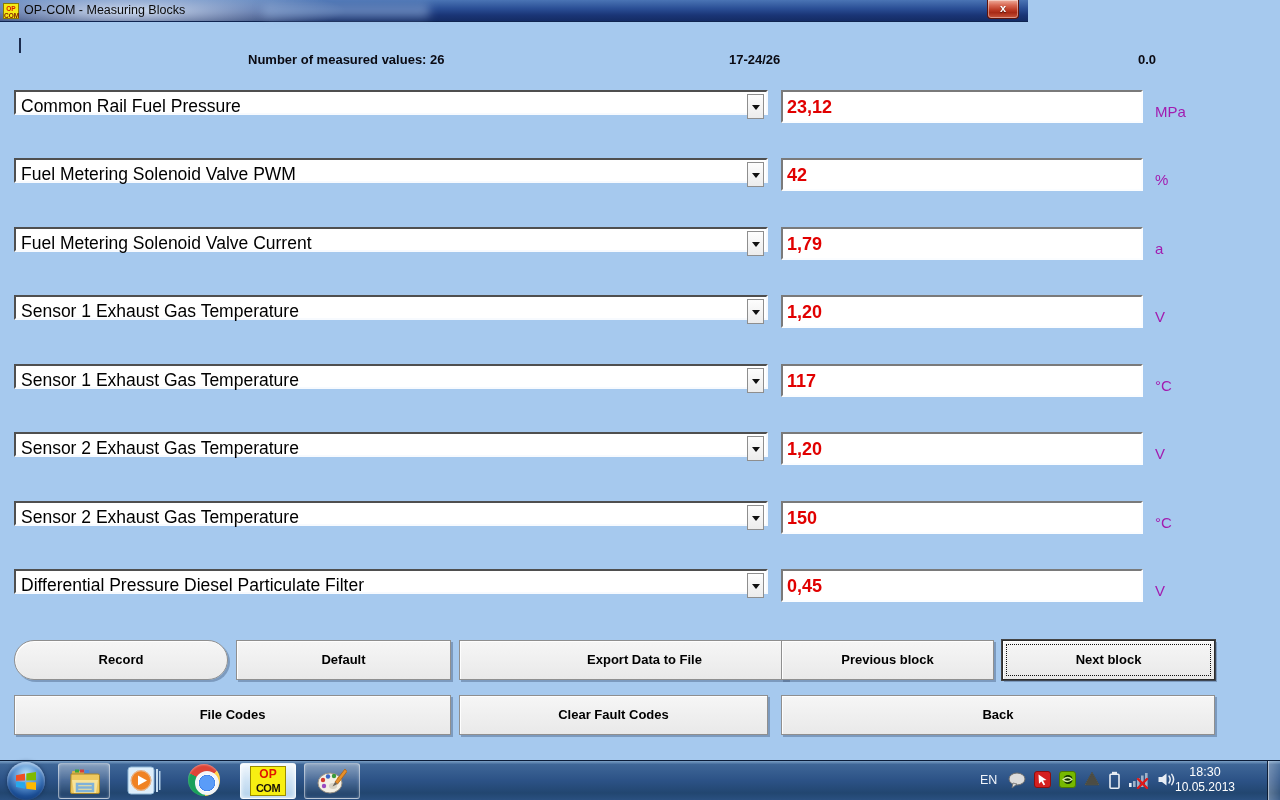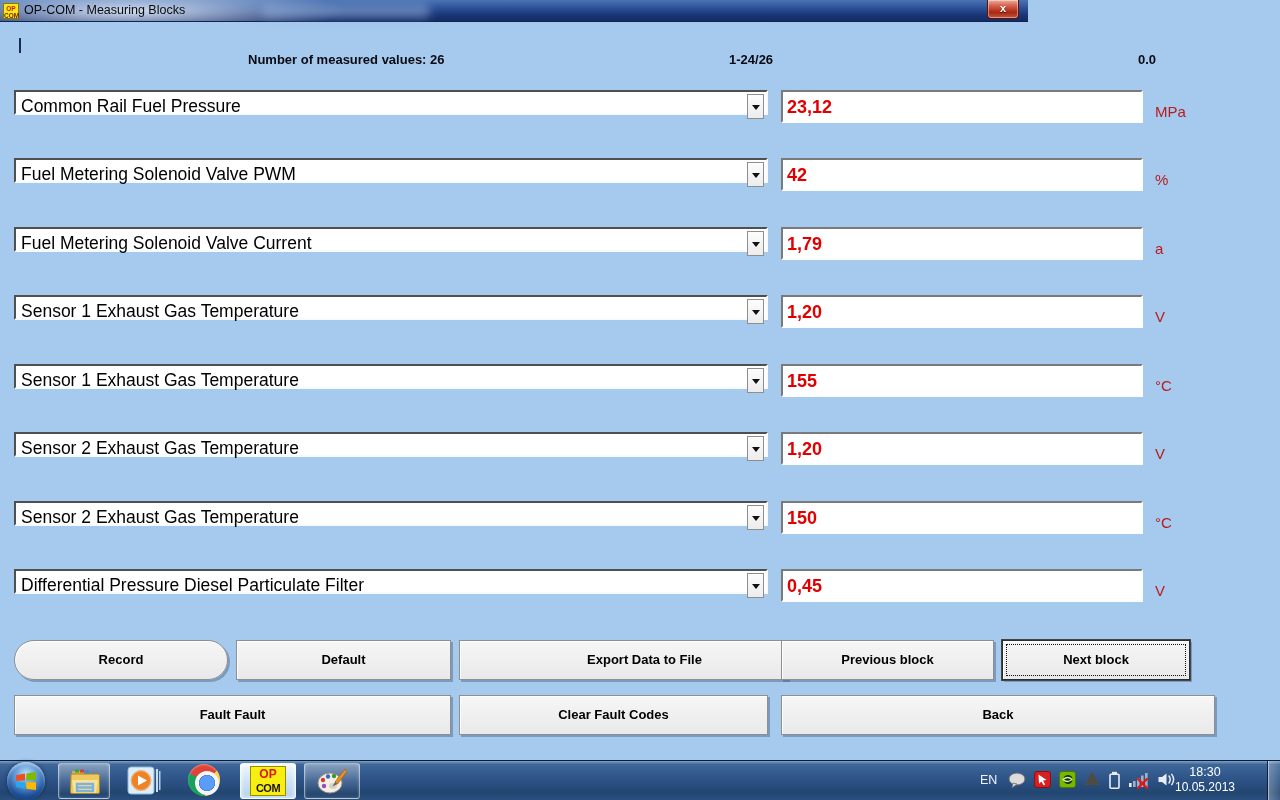--- a/index.html
+++ b/index.html
@@ -68,21 +68,21 @@
   }
   .valbox {
     position:absolute; left:781px; top:0; width:362px; height:33px; background:#fff;
     border:2px solid; border-color:#7a7a7a #fbfdff #fbfdff #7a7a7a;
   }
   .valbox span {
     position:absolute; left:4px; top:1px; height:28px; line-height:28px;
     font-size:18px; font-weight:bold; color:#e10000; white-space:nowrap;
   }
   .unit {
-    position:absolute; left:1155px; top:13px; font-size:15px; color:#b91c1c; white-space:nowrap;
+    position:absolute; left:1155px; top:13px; font-size:15px; color:#a21caf; white-space:nowrap;
   }
 
   
   .btn {
     position:absolute; height:40px;
     background:linear-gradient(180deg,#f6f6f6,#e9e9e9);
     border:1px solid #8f8f8f;
     box-shadow:inset 1px 1px 0 #fefefe, 2px 2px 0 rgba(55,78,112,0.38);
     font-size:13px; font-weight:bold; color:#000; text-align:center; line-height:38px;
     cursor:pointer; white-space:nowrap;
@@ -157,21 +157,21 @@
       <div>OP</div>
       <div class="l2">COM</div>
     </div>
     <div class="titlebar-text">OP-COM - Measuring Blocks</div>
     <div class="titlebar-smudge"></div>
     <div class="close-btn">x</div>
   </div>
 
   <div class="caret-mark"></div>
   <div class="hdr hdr-count">Number of measured values: 26</div>
-  <div class="hdr hdr-range">1-24/26</div>
+  <div class="hdr hdr-range">17-24/26</div>
   <div class="hdr hdr-aux">0.0</div>
 
   <div id="rows">
       <div class="mrow" style="top: 90px;">
         <div class="combo">
           <span class="combo-text">Common Rail Fuel Pressure</span>
           <span class="combo-btn">
             <span class="arr"></span>
           </span>
         </div>
@@ -217,21 +217,21 @@
         <div class="unit">V</div>
       </div>
       <div class="mrow" style="top: 364px;">
         <div class="combo">
           <span class="combo-text">Sensor 1 Exhaust Gas Temperature</span>
           <span class="combo-btn">
             <span class="arr"></span>
           </span>
         </div>
         <div class="valbox">
-          <span>155</span>
+          <span>117</span>
         </div>
         <div class="unit">°C</div>
       </div>
       <div class="mrow" style="top: 432px;">
         <div class="combo">
           <span class="combo-text">Sensor 2 Exhaust Gas Temperature</span>
           <span class="combo-btn">
             <span class="arr"></span>
           </span>
         </div>
@@ -263,23 +263,23 @@
           <span>0,45</span>
         </div>
         <div class="unit">V</div>
       </div>
     </div>
 
   <div class="btn" style="left:14px;  top:640px; width:214px;border-radius:20px;">Record</div>
   <div class="btn" style="left:236px; top:640px; width:215px;">Default</div>
   <div class="btn" style="left:459px; top:640px; width:329px;padding-left:42px;">Export Data to File</div>
   <div class="btn" style="left:781px; top:640px; width:213px;">Previous block</div>
-  <div class="btn focused" style="left:1002px; top:640px; width:188px;">Next block</div>
-
-  <div class="btn" style="left:14px;  top:695px; width:437px;">Fault Fault</div>
+  <div class="btn focused" style="left:1002px; top:640px; width:213px;">Next block</div>
+
+  <div class="btn" style="left:14px;  top:695px; width:437px;">File Codes</div>
   <div class="btn" style="left:459px; top:695px; width:309px;">Clear Fault Codes</div>
   <div class="btn" style="left:781px; top:695px; width:434px;">Back</div>
 
   <div class="taskbar">
 
     <div class="orb">
       <svg width="20" height="18" viewBox="0 0 20 18">
         <path d="M0 3.2 L9 1.6 V8.4 L0 8.8 Z" fill="#ef4e23"></path>
         <path d="M10.3 1.4 L20 0 V8.3 L10.3 8.4 Z" fill="#7fba00"></path>
         <path d="M0 10 L9 10.2 V16.6 L0 15 Z" fill="#28a8ea"></path>

